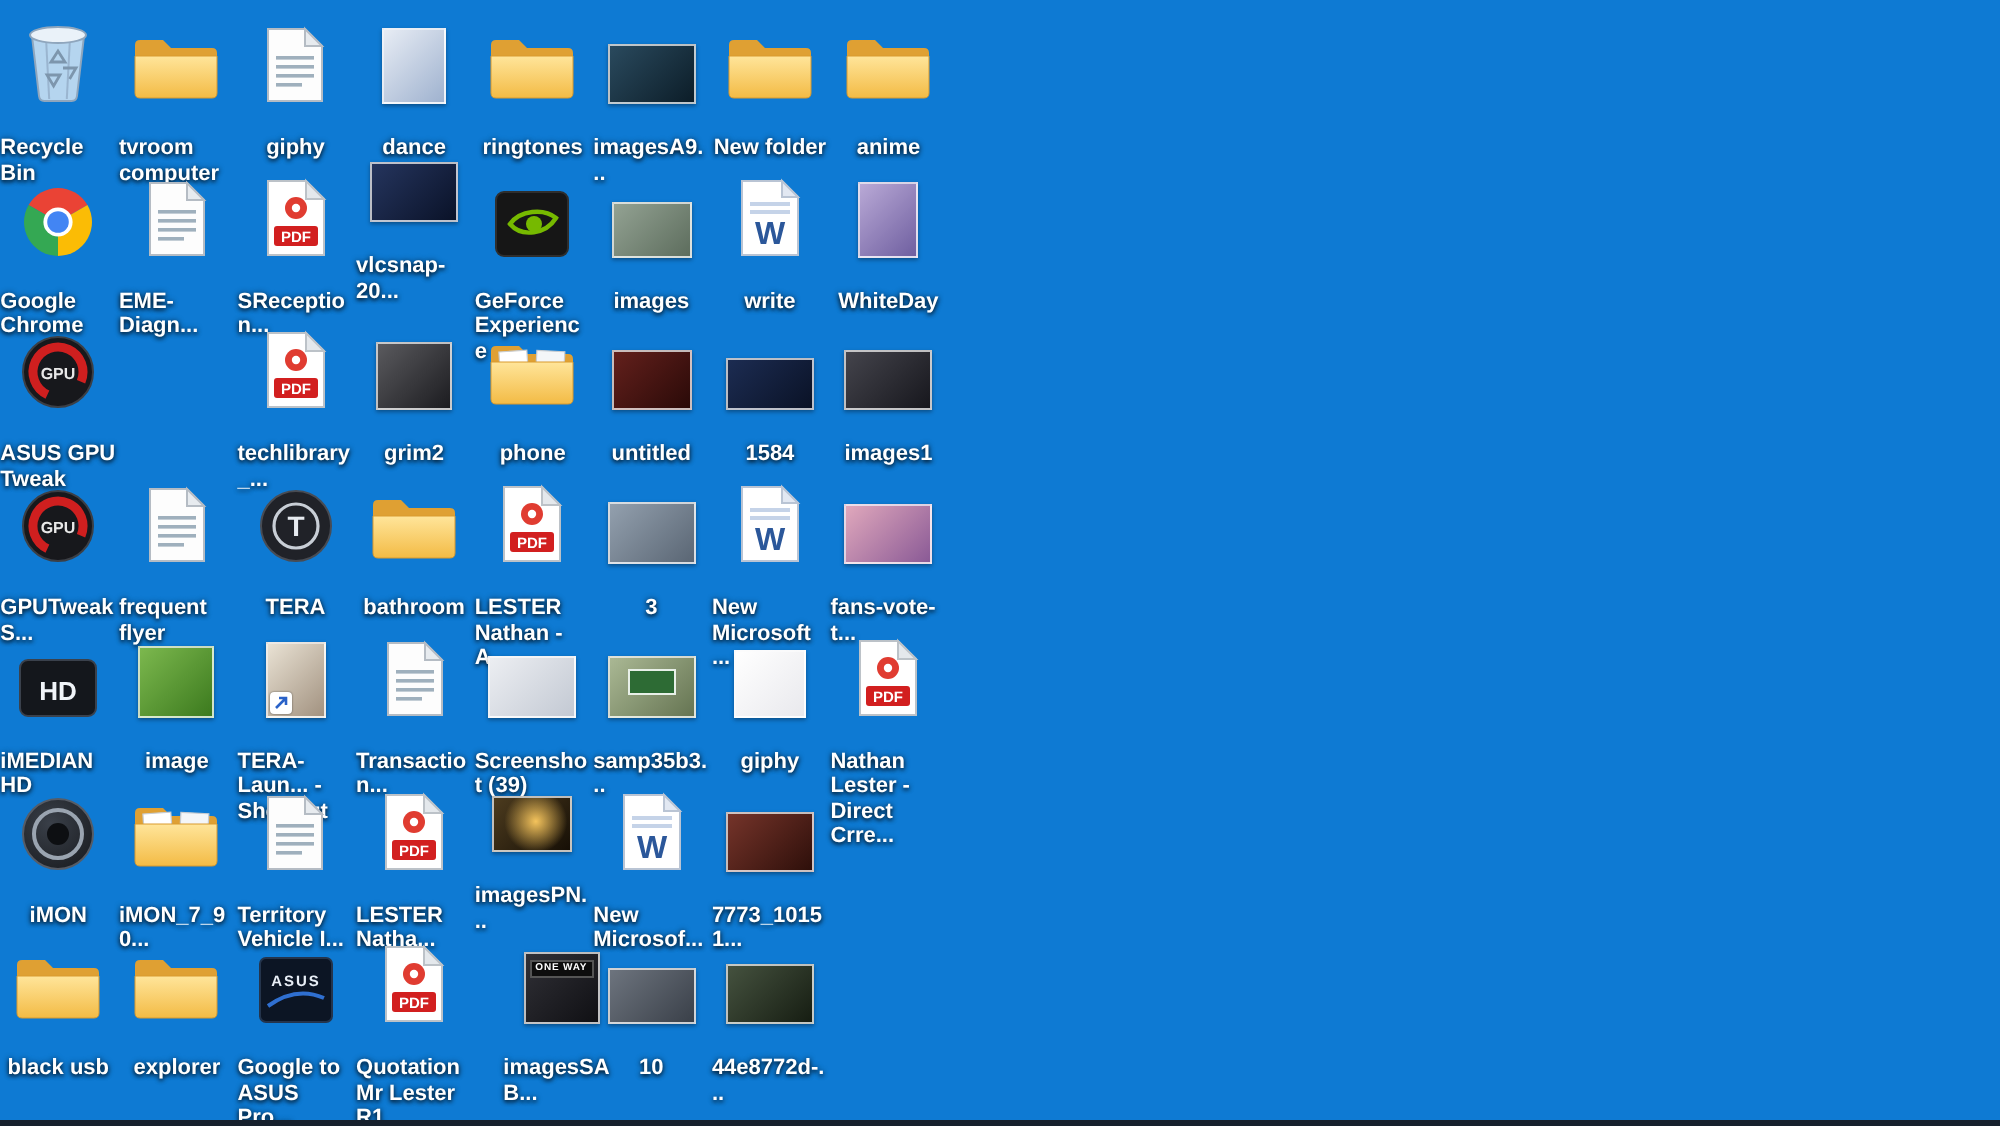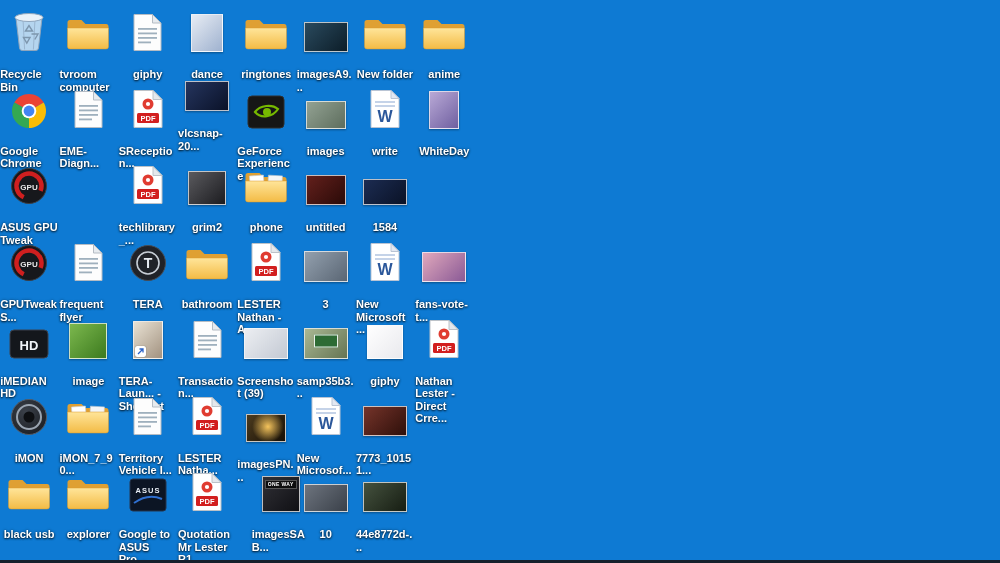--- a/index.html
+++ b/index.html
@@ -266,20 +266,26 @@
         <div class="thumb" style="width:40px;height:30px;background:linear-gradient(135deg,#63201c,#2a0a08)"></div>
       </div>
       <div class="label">untitled</div>
     </div>
     <div class="cell" style="left: 355.3px; top: 161.4px; width: 59.3px;">
       <div class="art">
         <div class="thumb" style="width:44px;height:26px;background:linear-gradient(135deg,#1c2c52,#0a1226)"></div>
       </div>
       <div class="label">1584</div>
     </div>
+    <div class="cell" style="left: 414.6px; top: 161.4px; width: 59.3px;">
+      <div class="art">
+        <div class="thumb" style="width:44px;height:30px;background:linear-gradient(135deg,#44444c,#17171d)"></div>
+      </div>
+      <div class="label">images1</div>
+    </div>
     <div class="cell" style="left: -0.5px; top: 238.1px; width: 59.3px;">
       <div class="art">
         <svg width="38" height="38" viewBox="0 0 38 38">
           <circle cx="19" cy="19" r="17.5" fill="#17181c" stroke="#3c3f45"></circle>
           <circle cx="19" cy="19" r="12.5" fill="none" stroke="#cf1f1f" stroke-width="4.5" stroke-dasharray="58 21" transform="rotate(115 19 19)"></circle>
           <text x="19" y="22.5" font-size="8" font-weight="bold" fill="#e8e8e8" text-anchor="middle">GPU</text>
         </svg>
       </div>
       <div class="label">GPUTweakS...</div>
     </div>
@@ -471,21 +477,21 @@
           <path d="M3 1.5 H22 L31 10.5 V38.5 H3 Z" fill="#ffffff" stroke="#bcc2c8"></path>
           <path d="M22 1.5 L31 10.5 H22 Z" fill="#e4e8ec" stroke="#bcc2c8"></path>
           <circle cx="17" cy="15" r="5.5" fill="#e03c31"></circle>
           <circle cx="17" cy="15" r="2.1" fill="#ffffff"></circle>
           <rect x="6" y="24" width="22" height="10" rx="1.5" fill="#d21f1f"></rect>
           <text x="17" y="31.8" font-size="7.5" font-weight="bold" fill="#ffffff" text-anchor="middle">PDF</text>
         </svg>
       </div>
       <div class="label">LESTER Natha...</div>
     </div>
-    <div class="cell" style="left: 236.7px; top: 398px; width: 59.3px;">
+    <div class="cell" style="left: 236.7px; top: 382px; width: 59.3px;">
       <div class="art">
         <div class="thumb" style="width:40px;height:28px;background:linear-gradient(135deg,#4c3b1e,#160f06)">
           <i class="flare"></i>
         </div>
       </div>
       <div class="label">imagesPN...</div>
     </div>
     <div class="cell" style="left: 296px; top: 391.5px; width: 59.3px;">
       <div class="art">
         <svg width="36" height="40" viewBox="0 0 36 40">

